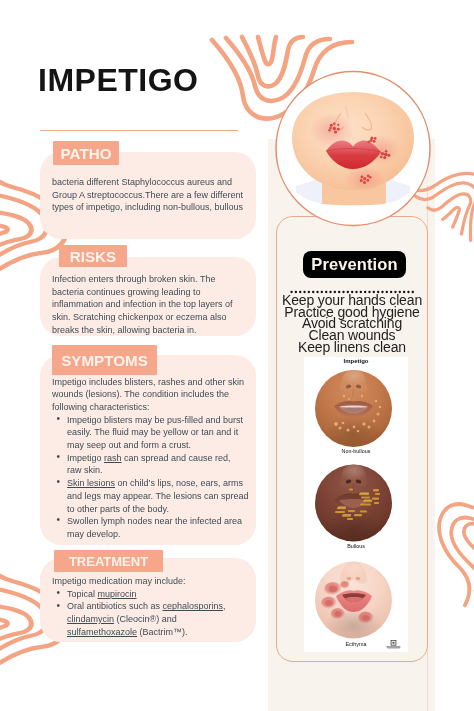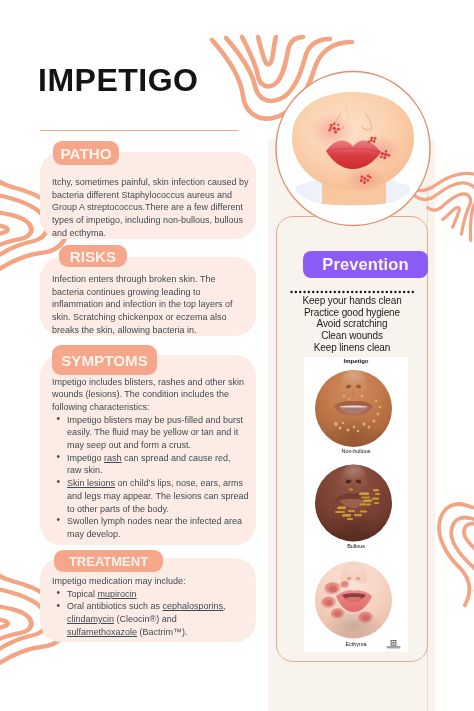--- a/index.html
+++ b/index.html
@@ -15,38 +15,38 @@
   svg.layer{position:absolute;left:0;top:0;width:474px;height:711px;pointer-events:none;}
   svg.deco-layer{z-index:0;}
   .card,.badge,.para,.title,.divider,.rpanel,.prevbadge,.prevlist,.imgbox{z-index:2;}
 
   .title{position:absolute;left:38px;top:60px;font-size:32px;font-weight:bold;
          letter-spacing:0.5px;color:#141414;line-height:40px;white-space:nowrap;}
 
   .divider{position:absolute;left:40px;top:130px;width:198px;height:1.4px;background:#f0ab8c;}
 
   .card{position:absolute;background:#fdece5;border-radius:21px;}
-  .badge{position:absolute;background:#f6a78b;border-radius:9px;color:#fdf3ea;
+  .badge{position:absolute;background:#f6a78b;border-radius:1px;color:#fdf3ea;
          font-weight:bold;display:flex;align-items:center;justify-content:center;
          white-space:nowrap;}
   .para{position:absolute;color:#3e4b54;font-size:9px;line-height:12.7px;white-space:nowrap;}
   .para ul{margin:0 0 0 4px;padding:0;list-style:none;}
   .para li{margin:0;position:relative;padding-left:11px;}
   .para li:before{content:"\2022";position:absolute;left:0.5px;top:-0.8px;font-size:10px;}
   .u{text-decoration:underline;text-underline-offset:1px;}
 
   .rpanel{position:absolute;left:276px;top:216px;width:152px;height:446px;
           border:1px solid #e9aa8c;border-radius:17px;box-sizing:border-box;}
 
-  .prevbadge{position:absolute;left:303px;top:251px;width:125px;height:27px;
-             background:#8b5cf6;border-radius:8px;color:#fdf4ec;font-weight:bold;
+  .prevbadge{position:absolute;left:303px;top:251px;width:103px;height:27px;
+             background:#000000;border-radius:8px;color:#fdf4ec;font-weight:bold;
              display:flex;align-items:center;justify-content:center;font-size:16.5px;
              letter-spacing:0.1px;}
   .prevlist{position:absolute;left:276px;top:295px;width:152px;text-align:center;
-            color:#1d1d1d;font-size:10px;letter-spacing:-0.15px;line-height:11.7px;}
+            color:#1d1d1d;font-size:14px;letter-spacing:-0.15px;line-height:11.7px;}
 
   .imgbox{position:absolute;left:304px;top:357px;width:104px;height:295px;background:#ffffff;}
   .gal-title{position:absolute;left:0;top:1px;width:104px;text-align:center;
              color:#111;font-size:6px;font-weight:bold;}
   .gal-cap{position:absolute;left:0;width:104px;text-align:center;color:#111;font-size:5.4px;}
 </style>
 </head>
 <body>
 
 <div id="poster">
@@ -149,25 +149,23 @@
       </g>
     </g>
     <circle cx="353" cy="148.5" r="77" fill="none" stroke="#e0906f" stroke-width="1.5"></circle>
   </svg>
 
   <div class="card" style="left:40px;top:152px;width:216px;height:87px"></div>
   <div class="badge" style="left:53px;top:141px;width:66px;height:24px;font-size:15.2px">
     <span>PATHO</span>
   </div>
   <div class="para" style="left:52px;top:176px;width:200px">
-      <div>Itchy, sometimes painful, skin infection caused by</div>
       <div>bacteria different Staphylococcus aureus and</div>
       <div>Group A streptococcus.There are a few different</div>
       <div>types of impetigo, including non-bullous, bullous</div>
-      <div>and ecthyma.</div>
     </div>
 
   <div class="card" style="left:40px;top:257px;width:216px;height:79px"></div>
   <div class="badge" style="left:59px;top:245px;width:68px;height:22px;font-size:15.2px">
     <span>RISKS</span>
   </div>
   <div class="para" style="left:52px;top:273px;width:200px">
       <div>Infection enters through broken skin. The</div>
       <div>bacteria continues growing leading to</div>
       <div>inflammation and infection in the top layers of</div>

